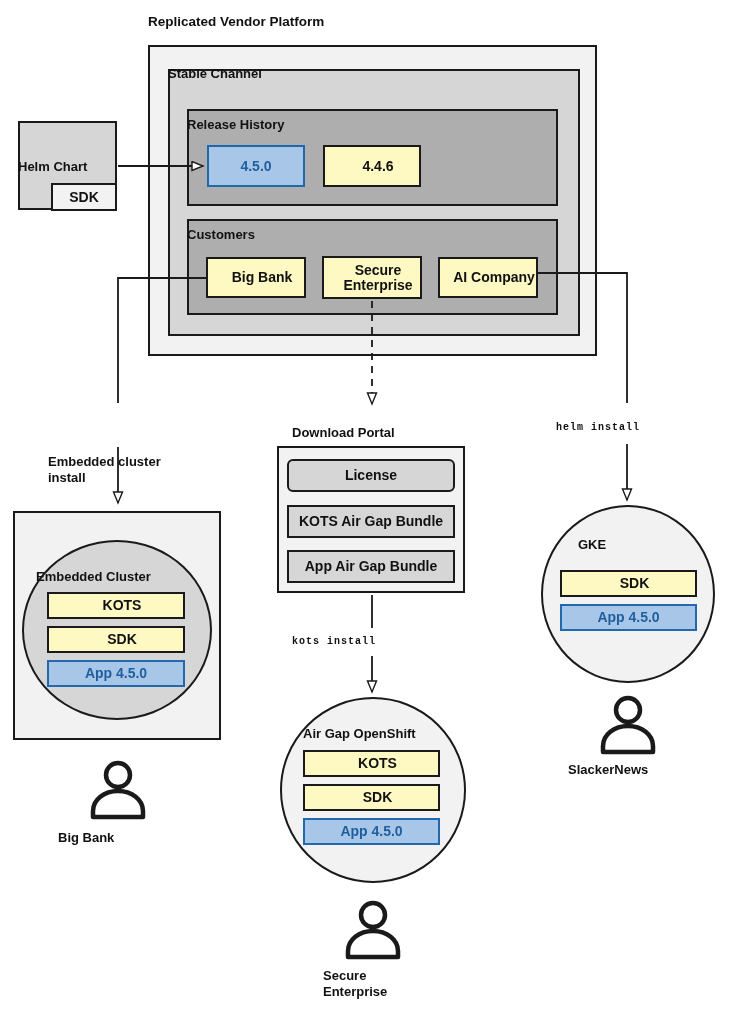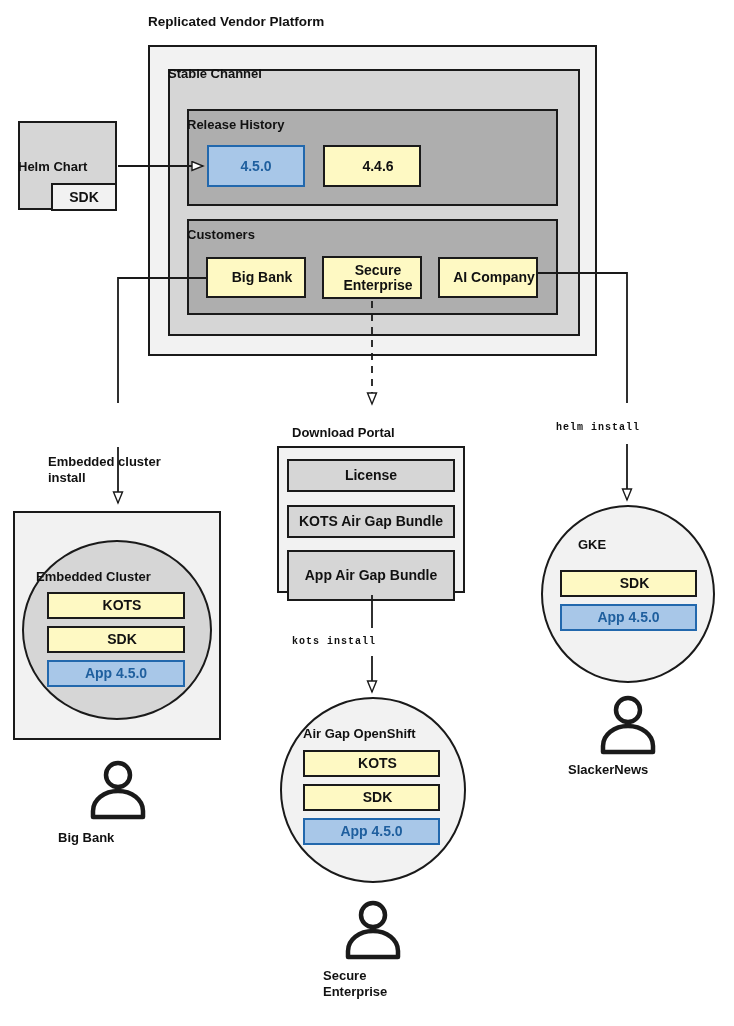--- a/index.html
+++ b/index.html
@@ -64,23 +64,23 @@
   <div class="abs lbl" style="left:36px; top:569px; width:168px;">Embedded Cluster</div>
   <div class="abs box white node" style="left:47px; top:592px; width:138px; height:27px;">KOTS</div>
   <div class="abs box white node" style="left:47px; top:626px; width:138px; height:27px;">SDK</div>
   <div class="abs box blue node" style="left:47px; top:660px; width:138px; height:27px;">App 4.5.0</div>
 
   <div class="abs lbl" style="left:58px; top:830px; width:120px;">Big Bank</div>
 
   <div class="abs lbl" style="left:292px; top:425px; width:160px;">Download Portal</div>
 
   <div class="abs box g1" style="left:277px; top:446px; width:188px; height:147px;"></div>
-  <div class="abs box g2 node" style="left:287px; top:459px; width:168px; height:33px;">License</div>
+  <div class="abs box g2 node" style="left:287px; top:459px; width:168px; height:33px;border-radius:6px;">License</div>
   <div class="abs box g2 node" style="left:287px; top:505px; width:168px; height:33px;">KOTS Air Gap Bundle</div>
-  <div class="abs box g2 node" style="left:287px; top:550px; width:168px; height:51px;">App Air Gap Bundle</div>
+  <div class="abs box g2 node" style="left:287px; top:550px; width:168px; height:33px;">App Air Gap Bundle</div>
 
   <div class="abs lbl mono" style="left:292px; top:634px; width:160px;">kots install</div>
 
   <div class="abs box g1 circle" style="left:280px; top:697px; width:186px; height:186px;"></div>
   <div class="abs lbl" style="left:303px; top:726px; width:140px;">Air Gap OpenShift</div>
   <div class="abs box white node" style="left:303px; top:750px; width:137px; height:27px;">KOTS</div>
   <div class="abs box white node" style="left:303px; top:784px; width:137px; height:27px;">SDK</div>
   <div class="abs box blue node" style="left:303px; top:818px; width:137px; height:27px;">App 4.5.0</div>
 
   <div class="abs lbl" style="left:323px; top:968px; width:100px;">Secure Enterprise</div>

